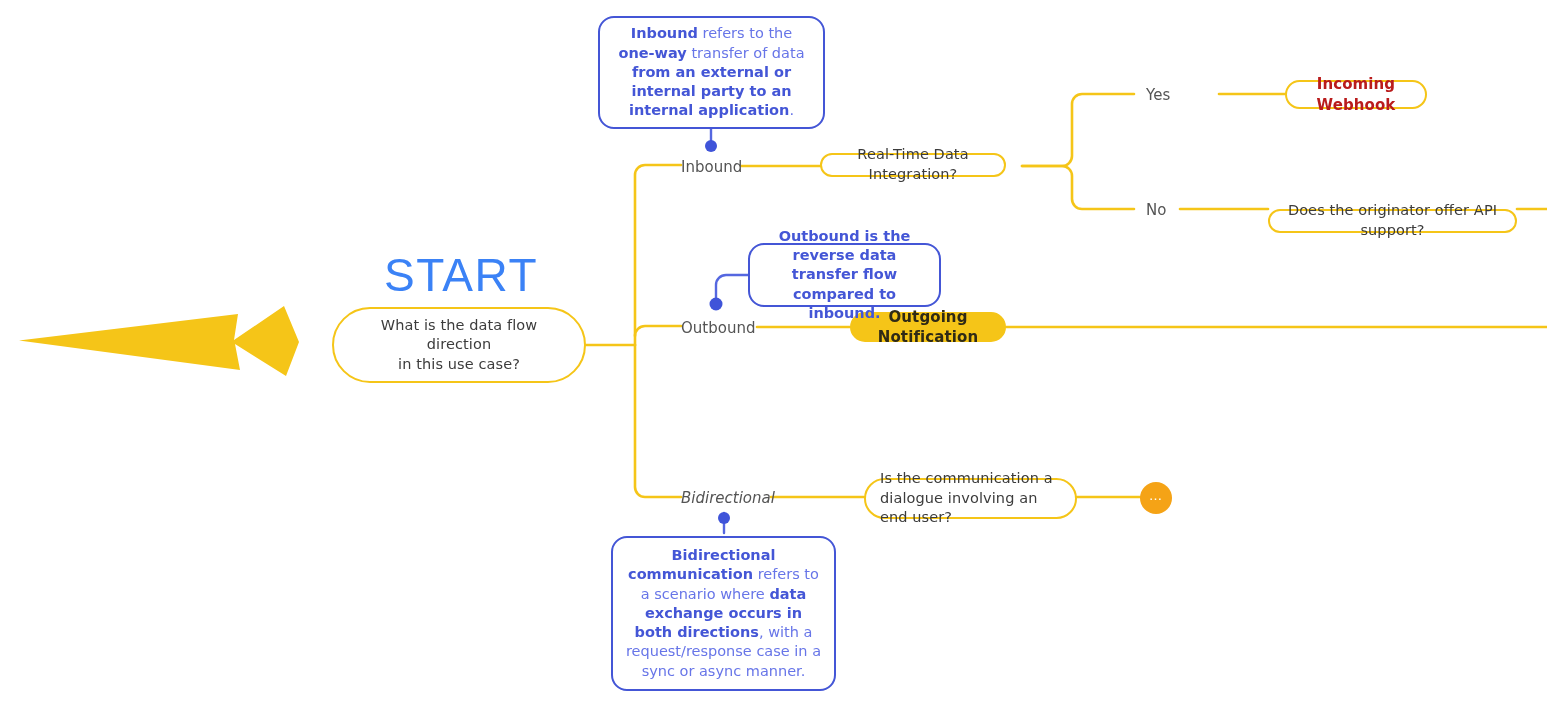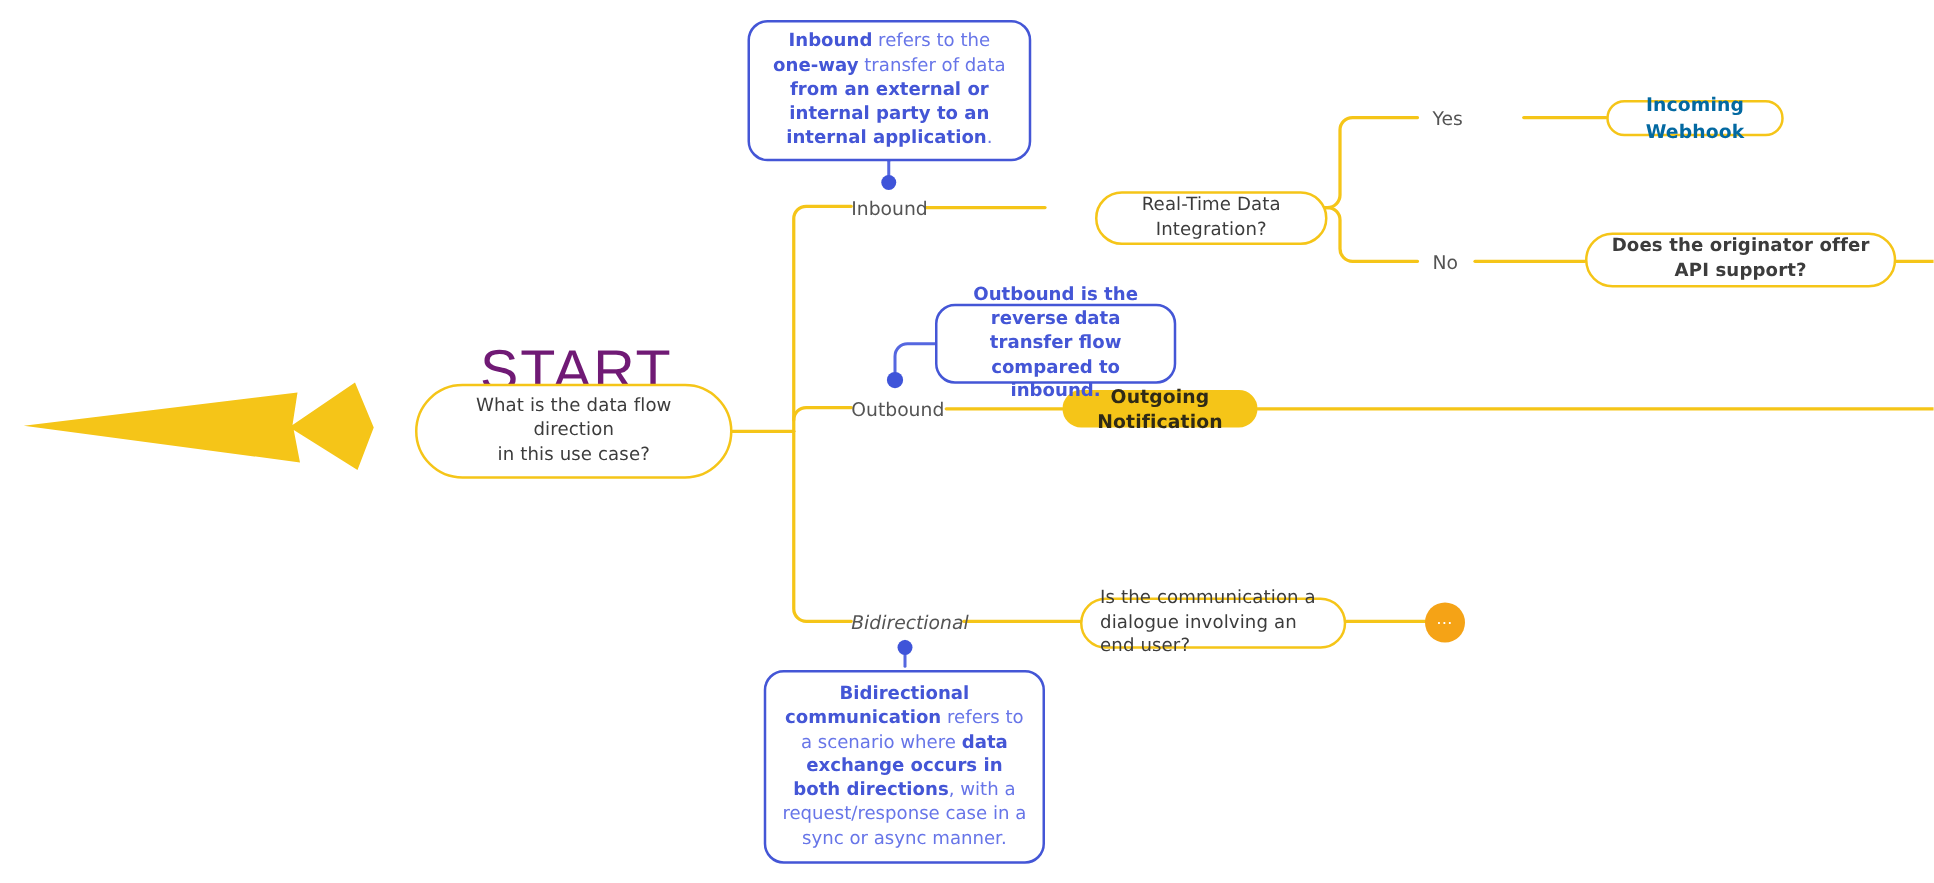--- a/index.html
+++ b/index.html
@@ -45,21 +45,21 @@
   }
   .node.filled {
     background: #F5C518;
     border-color: #F5C518;
     color: #2f2a16;
     font-weight: bold;
     font-size: 15px;
   }
   .node.bold {
     font-weight: bold;
-    color: #0369a1;
+    color: #b91c1c;
     font-size: 15px;
   }
 
   
   .note {
     position: absolute;
     box-sizing: border-box;
     border: 2px solid #4456d6;
     border-radius: 16px;
     background: #ffffff;
@@ -86,24 +86,23 @@
   }
 
   
   #start-title {
     position: absolute;
     left: 384px;
     top: 248px;
     font-family: "Liberation Sans", sans-serif;
     font-size: 46px;
     letter-spacing: 1.5px;
-    color: #701a75;
+    color: #3b82f6;
     font-weight: normal;
     white-space: nowrap;
-    margin-top: 21px;
   }
 
   
   #more-node {
     position: absolute;
     left: 1140px;
     top: 482px;
     width: 32px;
     height: 32px;
     border-radius: 50%;
@@ -184,28 +183,28 @@
     <div>
       <div>What is the data flow direction</div>
       <div>in this use case?</div>
     </div>
   </div>
 
   <div class="branch-label" style="left:681px; top:158px;">Inbound</div>
   <div class="branch-label" style="left:681px; top:319px;">Outbound</div>
   <div class="branch-label" style="left:681px; top:489px;font-style:italic;">Bidirectional</div>
 
-  <div class="node" style="left:876px; top:153px; width:186px; height:43px;">Real-Time Data Integration?</div>
+  <div class="node" style="left:820px; top:153px; width:186px; height:24px;">Real-Time Data Integration?</div>
 
   <div class="branch-label" style="left:1146px; top:86px;">Yes</div>
   <div class="branch-label" style="left:1146px; top:201px;">No</div>
 
   <div class="node bold" style="left:1285px; top:80px; width:142px; height:29px;">Incoming Webhook</div>
 
-  <div class="node" style="left:1268px; top:186px; width:249px; height:44px;font-weight:bold;">Does the originator offer API support?</div>
+  <div class="node" style="left:1268px; top:209px; width:249px; height:24px;">Does the originator offer API support?</div>
 
   <div class="node filled" style="left:850px; top:312px; width:156px; height:30px;">Outgoing Notification</div>
 
   <div class="node" style="left:864px; top:478px; width:213px; height:41px;">
     <div>
       <div style="text-align:left;">Is the communication a</div>
       <div style="text-align:left;">dialogue involving an end user?</div>
     </div>
   </div>
 

